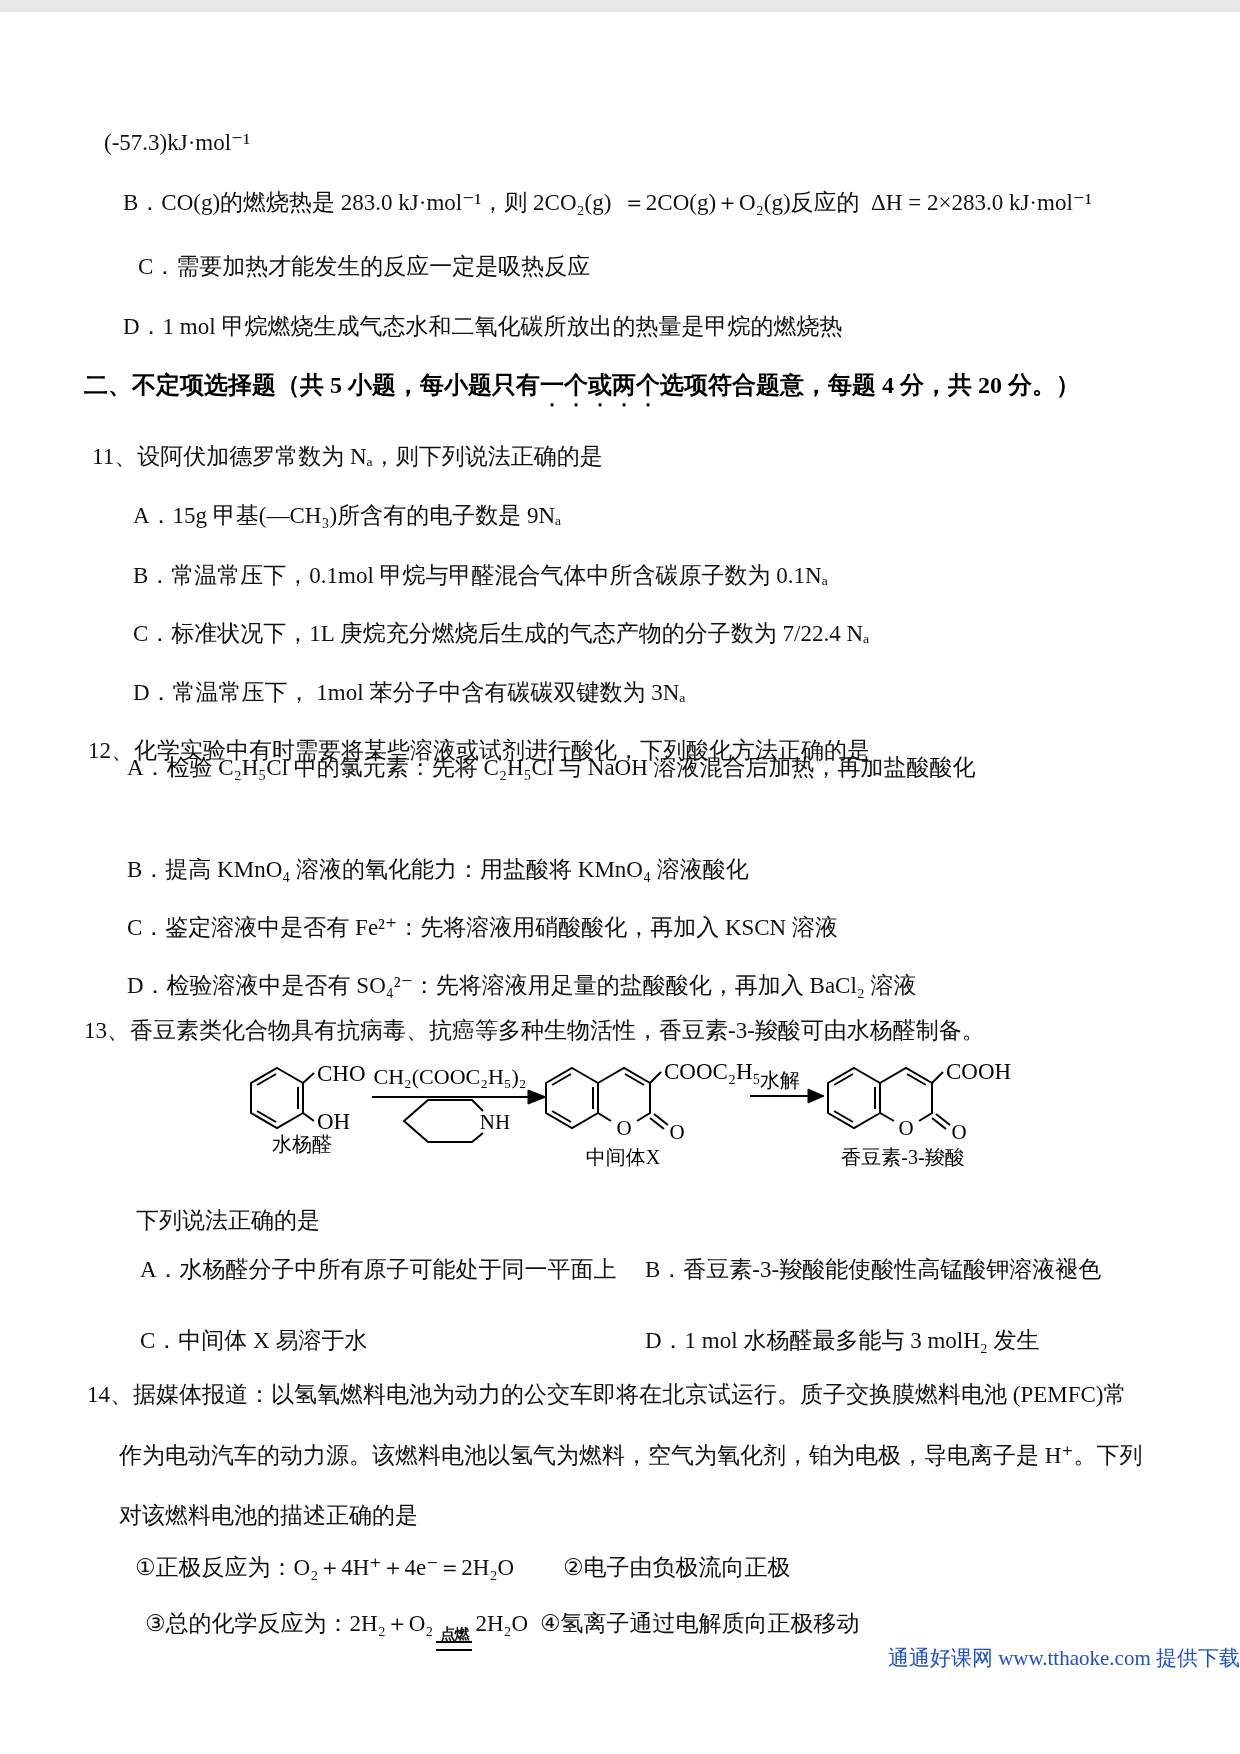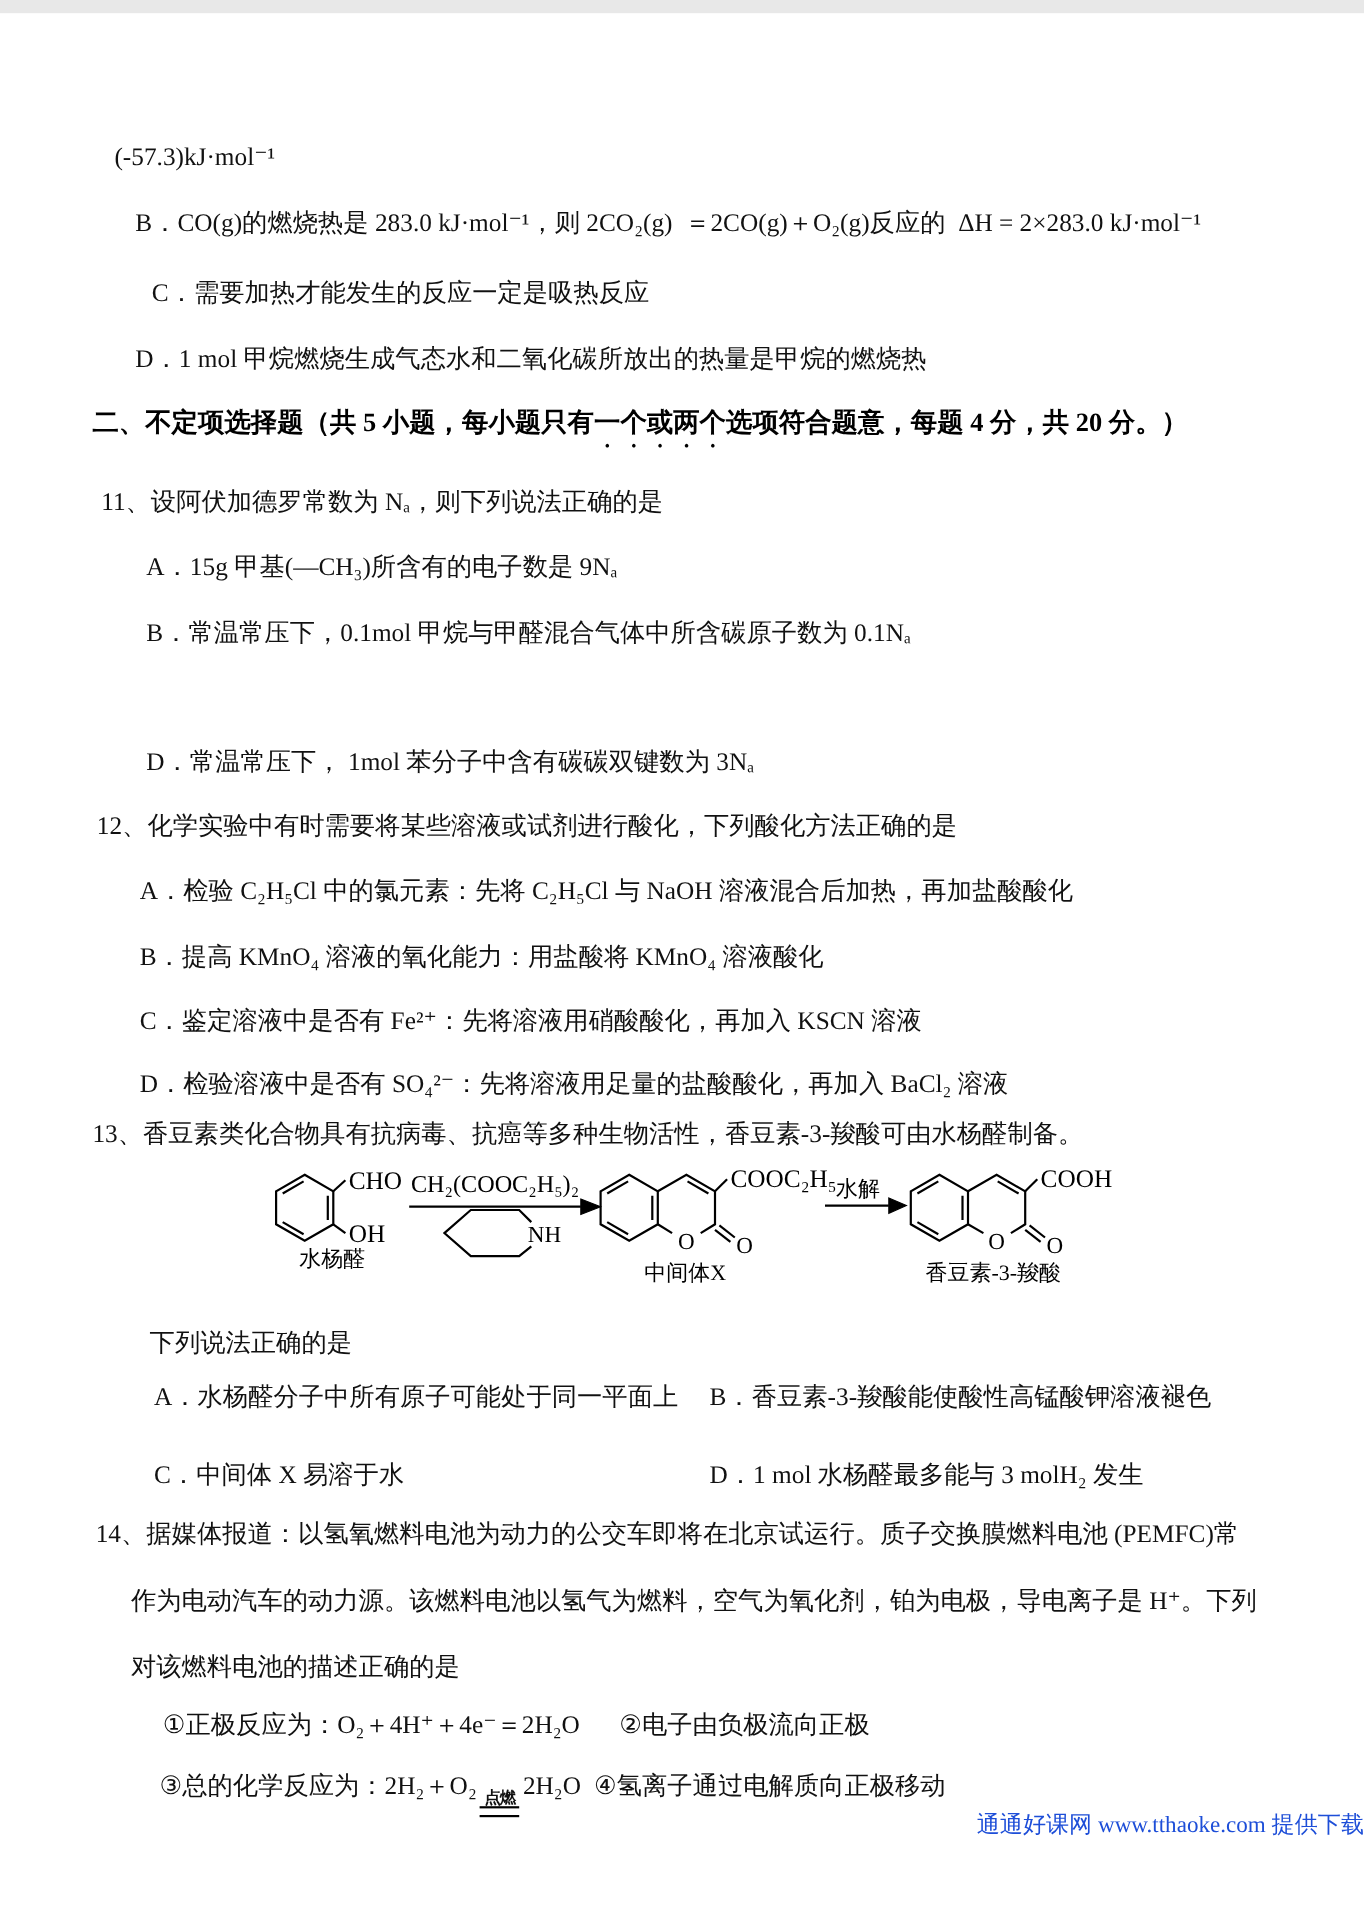--- a/index.html
+++ b/index.html
@@ -42,24 +42,25 @@
   <div class="ln" style="left:104px; top:116px">(-57.3)kJ·mol⁻¹</div>
   <div class="ln" style="left:123px; top:176px">B．CO(g)的燃烧热是 283.0 kJ·mol⁻¹，则 2CO₂(g)  ＝2CO(g)＋O₂(g)反应的  ΔH = 2×283.0 kJ·mol⁻¹</div>
   <div class="ln" style="left:138px; top:240px">C．需要加热才能发生的反应一定是吸热反应</div>
   <div class="ln" style="left:123px; top:300px">D．1 mol 甲烷燃烧生成气态水和二氧化碳所放出的热量是甲烷的燃烧热</div>
 
   <div class="ln heading" style="left:84px; top:358px"><span>二、不定项选择题（共 5 小题，每小题只有</span><span class="emph">一个或两个</span><span>选项符合题意，每题 4 分，共 20 分。）</span></div>
 
   <div class="ln" style="left:92px;  top:430px">11、设阿伏加德罗常数为 Nₐ，则下列说法正确的是</div>
   <div class="ln" style="left:133px; top:489px">A．15g 甲基(—CH₃)所含有的电子数是 9Nₐ</div>
   <div class="ln" style="left:133px; top:549px">B．常温常压下，0.1mol 甲烷与甲醛混合气体中所含碳原子数为 0.1Nₐ</div>
+  <div class="ln" style="left:133px; top:607px">C．标准状况下，1L 庚烷充分燃烧后生成的气态产物的分子数为 7/22.4 Nₐ</div>
   <div class="ln" style="left:133px; top:666px">D．常温常压下， 1mol 苯分子中含有碳碳双键数为 3Nₐ</div>
 
   <div class="ln" style="left:88px;  top:724px">12、化学实验中有时需要将某些溶液或试剂进行酸化，下列酸化方法正确的是</div>
-  <div class="ln" style="left:127px; top:783px">A．检验 C₂H₅Cl 中的氯元素：先将 C₂H₅Cl 与 NaOH 溶液混合后加热，再加盐酸酸化</div>
+  <div class="ln" style="left:127px; top:741px">A．检验 C₂H₅Cl 中的氯元素：先将 C₂H₅Cl 与 NaOH 溶液混合后加热，再加盐酸酸化</div>
   <div class="ln" style="left:127px; top:843px">B．提高 KMnO₄ 溶液的氧化能力：用盐酸将 KMnO₄ 溶液酸化</div>
   <div class="ln" style="left:127px; top:901px">C．鉴定溶液中是否有 Fe²⁺：先将溶液用硝酸酸化，再加入 KSCN 溶液</div>
   <div class="ln" style="left:127px; top:959px">D．检验溶液中是否有 SO₄²⁻：先将溶液用足量的盐酸酸化，再加入 BaCl₂ 溶液</div>
 
   <div class="ln" style="left:84px; top:1004px">13、香豆素类化合物具有抗病毒、抗癌等多种生物活性，香豆素-3-羧酸可由水杨醛制备。</div>
 
   <svg class="rxn" width="960" height="170" viewBox="0 0 960 170">
 
     <g>
       <polygon class="ring" points="127,21 153,36 153,66 127,81 101,66 101,36"></polygon>
@@ -126,20 +127,20 @@
 
   <div class="ln" style="left:136px; top:1194px">下列说法正确的是</div>
   <div class="ln" style="left:140px; top:1243px">A．水杨醛分子中所有原子可能处于同一平面上</div>
   <div class="ln" style="left:645px; top:1243px">B．香豆素-3-羧酸能使酸性高锰酸钾溶液褪色</div>
   <div class="ln" style="left:140px; top:1314px">C．中间体 X 易溶于水</div>
   <div class="ln" style="left:645px; top:1314px">D．1 mol 水杨醛最多能与 3 molH₂ 发生</div>
 
   <div class="ln" style="left:87px;  top:1368px">14、据媒体报道：以氢氧燃料电池为动力的公交车即将在北京试运行。质子交换膜燃料电池 (PEMFC)常</div>
   <div class="ln" style="left:119px; top:1429px">作为电动汽车的动力源。该燃料电池以氢气为燃料，空气为氧化剂，铂为电极，导电离子是 H⁺。下列</div>
   <div class="ln" style="left:119px; top:1489px">对该燃料电池的描述正确的是</div>
-  <div class="ln" style="left:148px; top:1541px">①正极反应为：O₂＋4H⁺＋4e⁻＝2H₂O</div>
+  <div class="ln" style="left:135px; top:1541px">①正极反应为：O₂＋4H⁺＋4e⁻＝2H₂O</div>
   <div class="ln" style="left:563px; top:1541px">②电子由负极流向正极</div>
   <div class="ln" style="left:145px; top:1597px"><span>③总的化学反应为：2H₂＋O₂</span><span class="ign"><span class="ign-text">点燃</span><span class="dline"></span></span><span>2H₂O</span></div>
   <div class="ln" style="left:540px; top:1597px">④氢离子通过电解质向正极移动</div>
 
   <div class="footer">通通好课网  www.tthaoke.com  提供下载</div>
 
 </div>
 
 </body></html>

